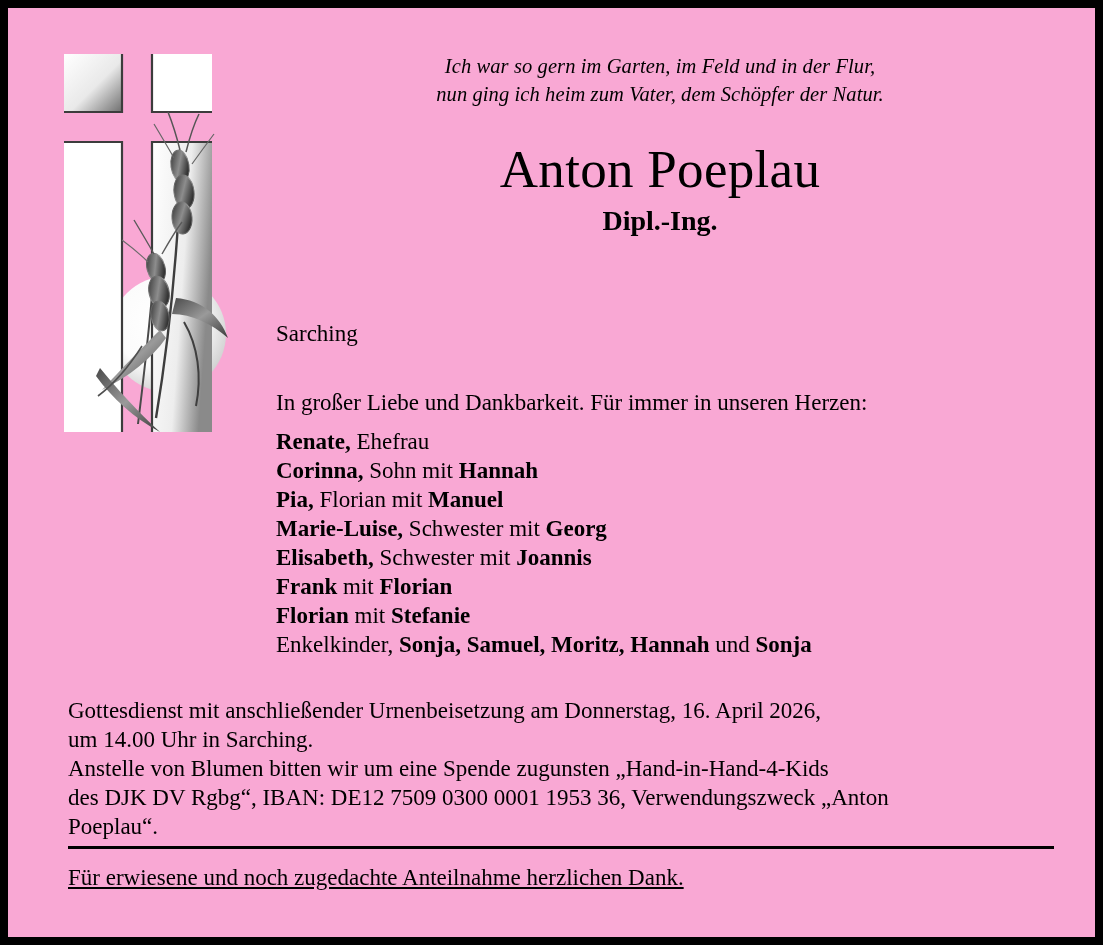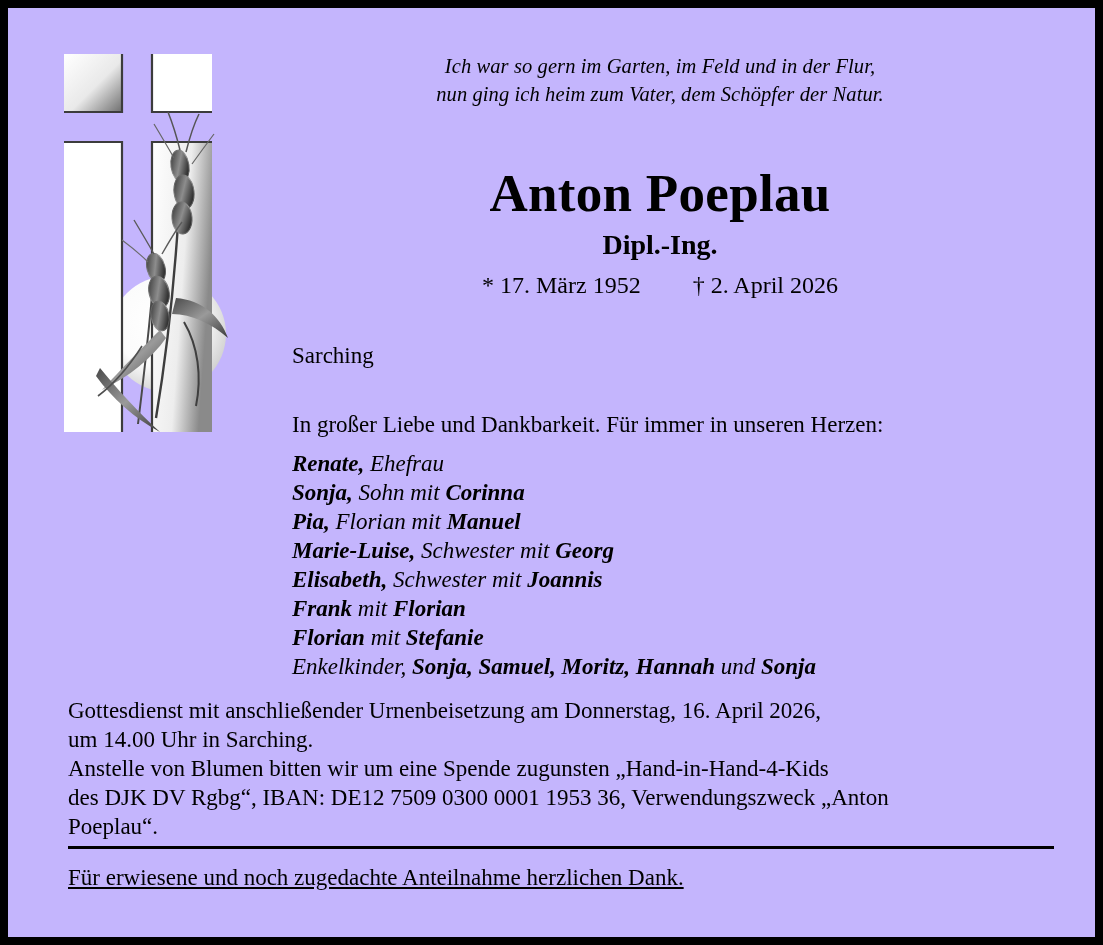--- a/index.html
+++ b/index.html
@@ -7,21 +7,21 @@
     margin: 0;
     padding: 0;
     background: #ffffff;
   }
 
   .notice {
     position: relative;
     width: 1103px;
     height: 945px;
     box-sizing: border-box;
-    background: #c4b5fd;
+    background: #f9a8d4;
     border: 8px solid #000000;
     font-family: "Liberation Serif", "DejaVu Serif", serif;
     color: #000000;
     overflow: hidden;
   }
 
   .inner {
     position: absolute;
     left: 0;
     top: 0;
@@ -60,62 +60,60 @@
   
   .nameblock {
     position: absolute;
     left: 252px;
     top: 130px;
     width: 800px;
     text-align: center;
   }
   .full-name {
     font-size: 53px;
-    font-weight: bold;
+    font-weight: normal;
     line-height: 62px;
     letter-spacing: .3px;
-    margin-top: 24px;
   }
   .qualification {
     font-size: 28px;
     font-weight: bold;
     line-height: 30px;
     margin-top: 6px;
   }
   .dates {
     font-size: 24px;
     line-height: 34px;
     margin-top: 8px;
     white-space: nowrap;
   }
   .dates .birth { margin-right: 52px; }
 
   
   .col {
     position: absolute;
-    left: 284px;
+    left: 268px;
     width: 784px;
-    margin-top: 22px;
   }
   .place {
     top: 310px;
     font-size: 23px;
     line-height: 32px;
   }
   .dedication {
     top: 379px;
     font-size: 23px;
     line-height: 32px;
   }
   .family {
     top: 419px;
     font-size: 23px;
     line-height: 29px;
   }
-  .family .frow { white-space: nowrap; font-style: italic; }
+  .family .frow { white-space: nowrap; }
   .family b { font-weight: bold; }
 
   
   .service {
     position: absolute;
     left: 60px;
     top: 688px;
     width: 988px;
     font-size: 23px;
     line-height: 29px;
@@ -230,35 +228,32 @@
     </div>
 
     <div class="verse">
       <span class="vline">Ich war so gern im Garten, im Feld und in der Flur,</span>
       <span class="vline">nun ging ich heim zum Vater, dem Schöpfer der Natur.</span>
     </div>
 
     <div class="nameblock">
       <div class="full-name">Anton Poeplau</div>
       <div class="qualification">Dipl.-Ing.</div>
-      <div class="dates">
-        <span class="birth">* 17. März 1952</span><span class="death">† 2. April 2026</span>
-      </div>
     </div>
 
     <div class="col place">Sarching</div>
 
     <div class="col dedication">In großer Liebe und Dankbarkeit. Für immer in unseren Herzen:</div>
 
     <div class="col family">
       <div class="frow">
         <b>Renate,</b><span> Ehefrau</span><b></b>
       </div>
       <div class="frow">
-        <b>Sonja,</b><span> Sohn mit </span><b>Corinna</b>
+        <b>Corinna,</b><span> Sohn mit </span><b>Hannah</b>
       </div>
       <div class="frow">
         <b>Pia,</b><span> Florian mit </span><b>Manuel</b>
       </div>
       <div class="frow">
         <b>Marie-Luise,</b><span> Schwester mit </span><b>Georg</b>
       </div>
       <div class="frow">
         <b>Elisabeth,</b><span> Schwester mit </span><b>Joannis</b>
       </div>

